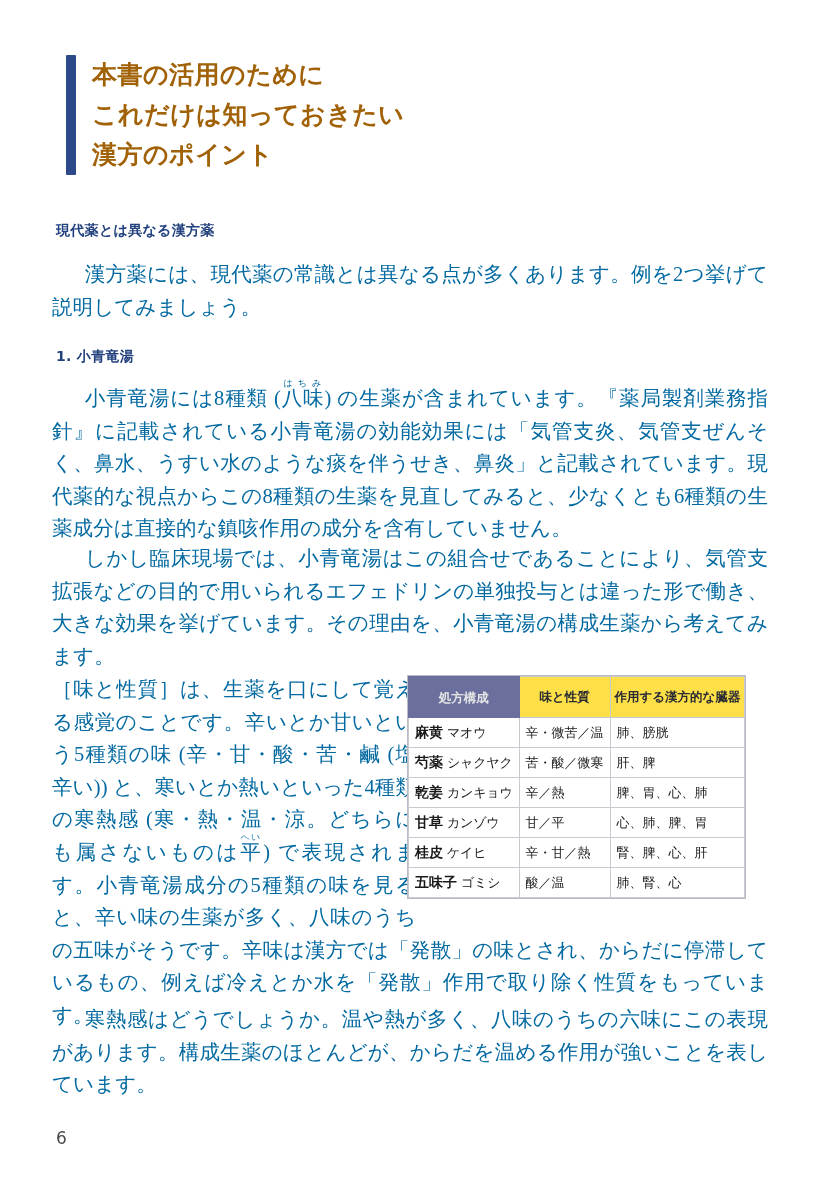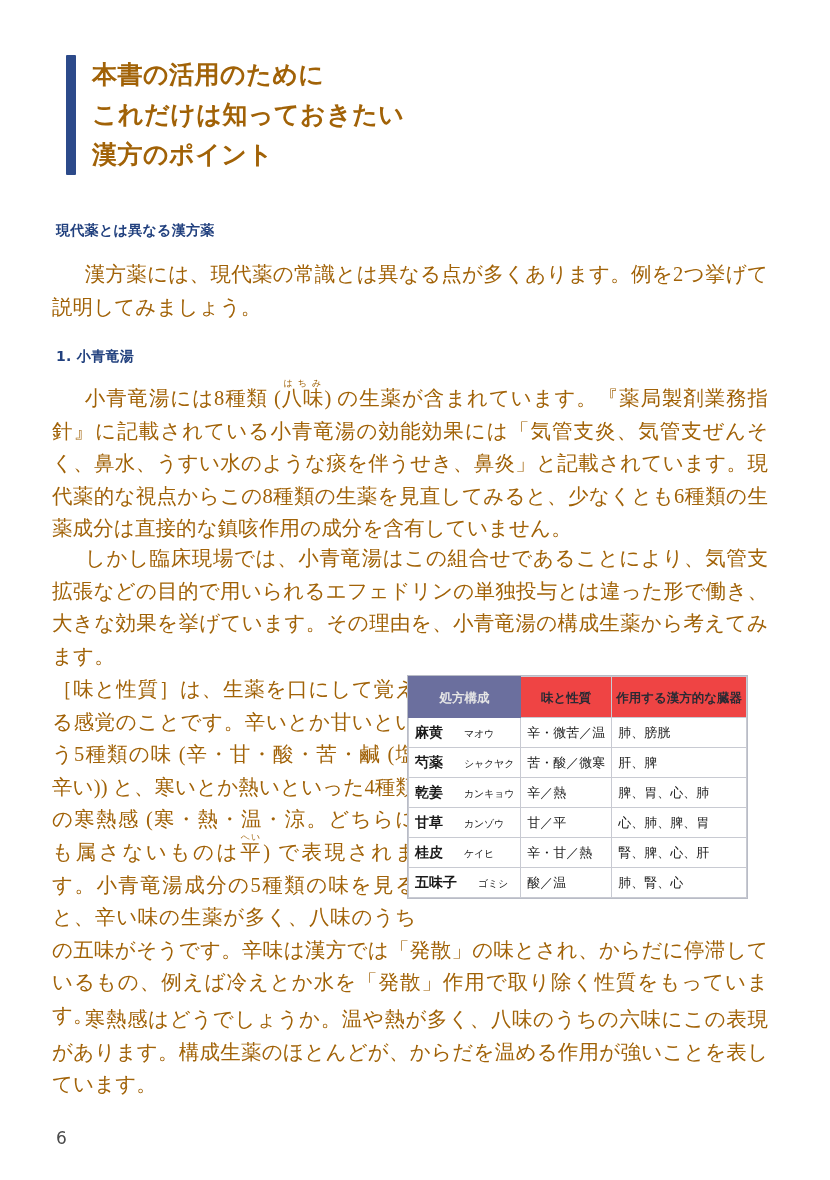--- a/index.html
+++ b/index.html
@@ -52,21 +52,21 @@
     font-weight: 700;
     letter-spacing: 0.3px;
     white-space: nowrap;
   }
   #sec-1 { top: 222px; }
   #sec-2 { top: 348px; }
 
   
   .body-text {
     position: absolute;
-    color: #a16207;
+    color: #0369a1;
     font-size: 20.5px;
     line-height: 32.6px;
     text-align: justify;
     text-justify: inter-character;
     letter-spacing: 0.1px;
   }
   .indent { text-indent: 1.6em; }
 
   #p1 { left: 52px; top: 258px; width: 716px; }
   #p2 { left: 52px; top: 378px; width: 716px; }
@@ -122,27 +122,28 @@
     height: 36px;
     line-height: 15px;
     padding: 2px 4px;
   }
   .kampo-table thead th.h-main {
     background: #6b6f9e;
     color: #e5e5e5;
     border-color: #6b6f9e;
   }
   .kampo-table thead th.h-alt {
-    background: #ef4444;
+    background: #fde047;
     color: #2a2a33;
+    font-family: Liberation Serif, serif;
   }
   .kampo-table tbody td { height: 23px; }
   .c-name { width: 118px; text-align: left; }
   .c-name .kanji { font-weight: 700; font-size: 14px; }
-  .c-name .kana  { font-size: 10px; margin-left: 21px; letter-spacing: -0.2px; }
+  .c-name .kana  { font-size: 13px; margin-left: 4px; letter-spacing: -0.2px; }
   .c-taste { width: 106px; text-align: left; padding-left: 10px; font-weight: 700; }
   .c-organ { text-align: left; padding-left: 10px; font-weight: 700; }
 
   
   .page-number {
     position: absolute;
     left: 56px;
     top: 1128px;
     font-family: "DejaVu Sans", "Liberation Sans", sans-serif;
     font-size: 17px;

